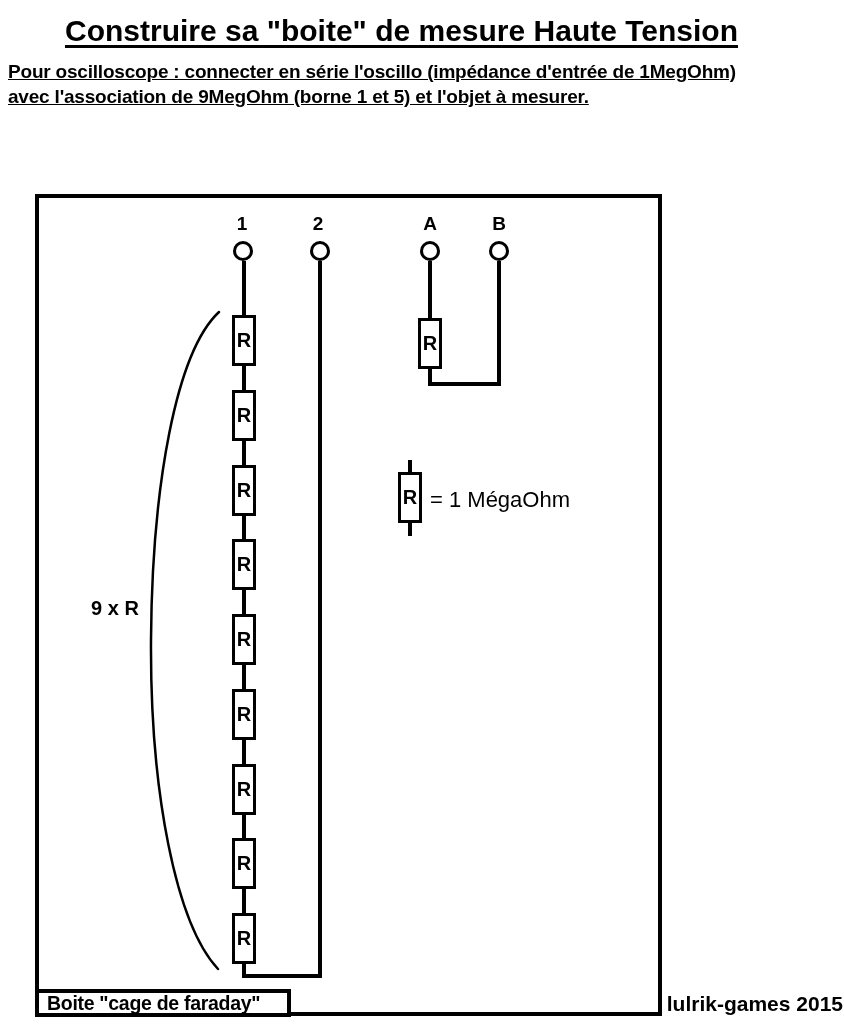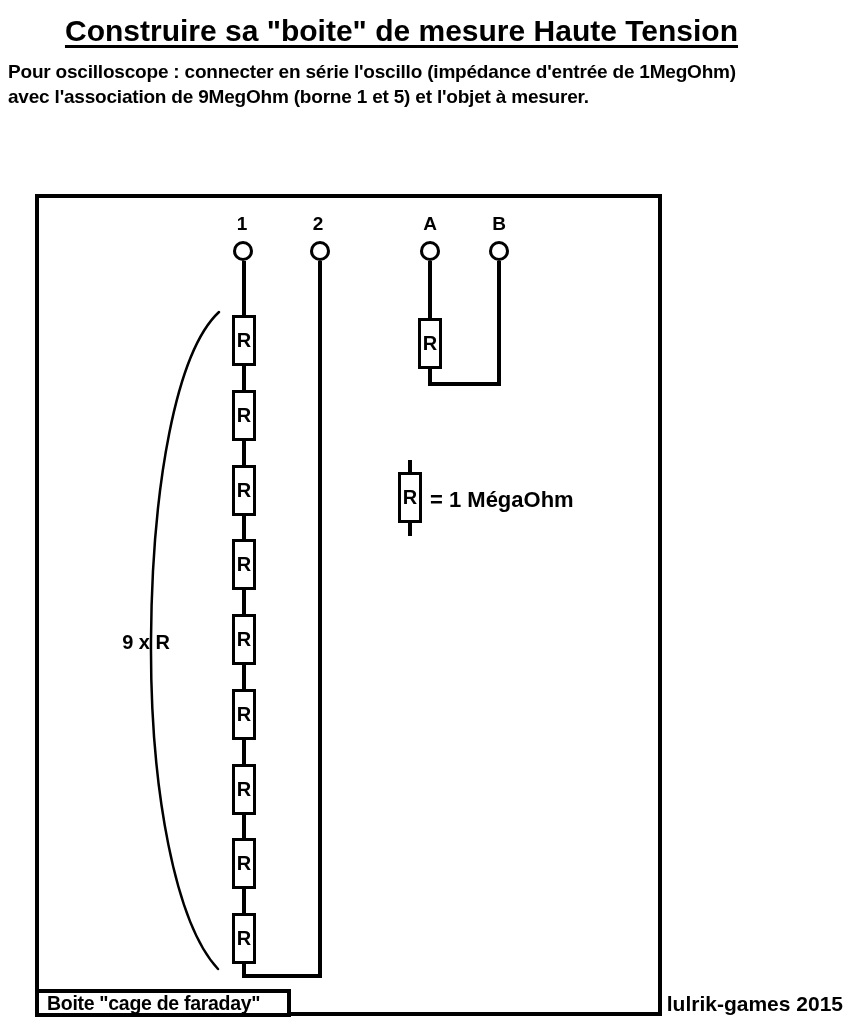--- a/index.html
+++ b/index.html
@@ -19,21 +19,21 @@
     text-decoration-thickness:3px;
     text-underline-offset:4px;
     white-space:nowrap;
   }
   .intro{
     position:absolute;left:8px;
     font-size:19px;font-weight:bold;line-height:25px;
     letter-spacing:-0.2px;
   }
   .intro div{white-space:nowrap;}
-  .p1{top:59px;}
+  .p1{top:59px;text-decoration:underline;}
   .p2{top:129px;}
   .enclosure{
     position:absolute;left:35px;top:194px;width:627px;height:822px;
     border:4px solid #000;box-sizing:border-box;background:transparent;
   }
   .tlabel{
     position:absolute;width:30px;top:212px;
     text-align:center;font-size:19px;font-weight:bold;line-height:24px;
   }
   .tcircle{
@@ -42,26 +42,26 @@
   }
   .wv{position:absolute;width:4px;background:#000;}
   .wh{position:absolute;height:4px;background:#000;}
   .res{
     position:absolute;width:24px;height:51px;
     border:3px solid #000;box-sizing:border-box;background:#fff;
     display:flex;align-items:center;justify-content:center;
     font-size:20px;font-weight:bold;
   }
   .series-label{
-    position:absolute;left:85px;top:630px;width:60px;
-    text-align:right;font-size:20px;font-weight:bold;line-height:24px;margin-left:25px;
+    position:absolute;left:85px;top:596px;width:60px;
+    text-align:center;font-size:20px;font-weight:bold;line-height:24px;
   }
   .legend-text{
     position:absolute;left:430px;top:487px;
-    font-size:22px;font-weight:bold;line-height:26px;white-space:nowrap;
+    font-size:22px;font-weight:normal;line-height:26px;white-space:nowrap;
   }
   .brace-svg{position:absolute;left:0;top:0;}
   .enc-label{
     position:absolute;left:35px;top:989px;width:256px;height:28px;
     border:4px solid #000;box-sizing:border-box;background:#fff;
     display:flex;align-items:center;
     padding-left:8px;
     font-size:19.5px;font-weight:bold;letter-spacing:-0.3px;
     white-space:nowrap;
   }

